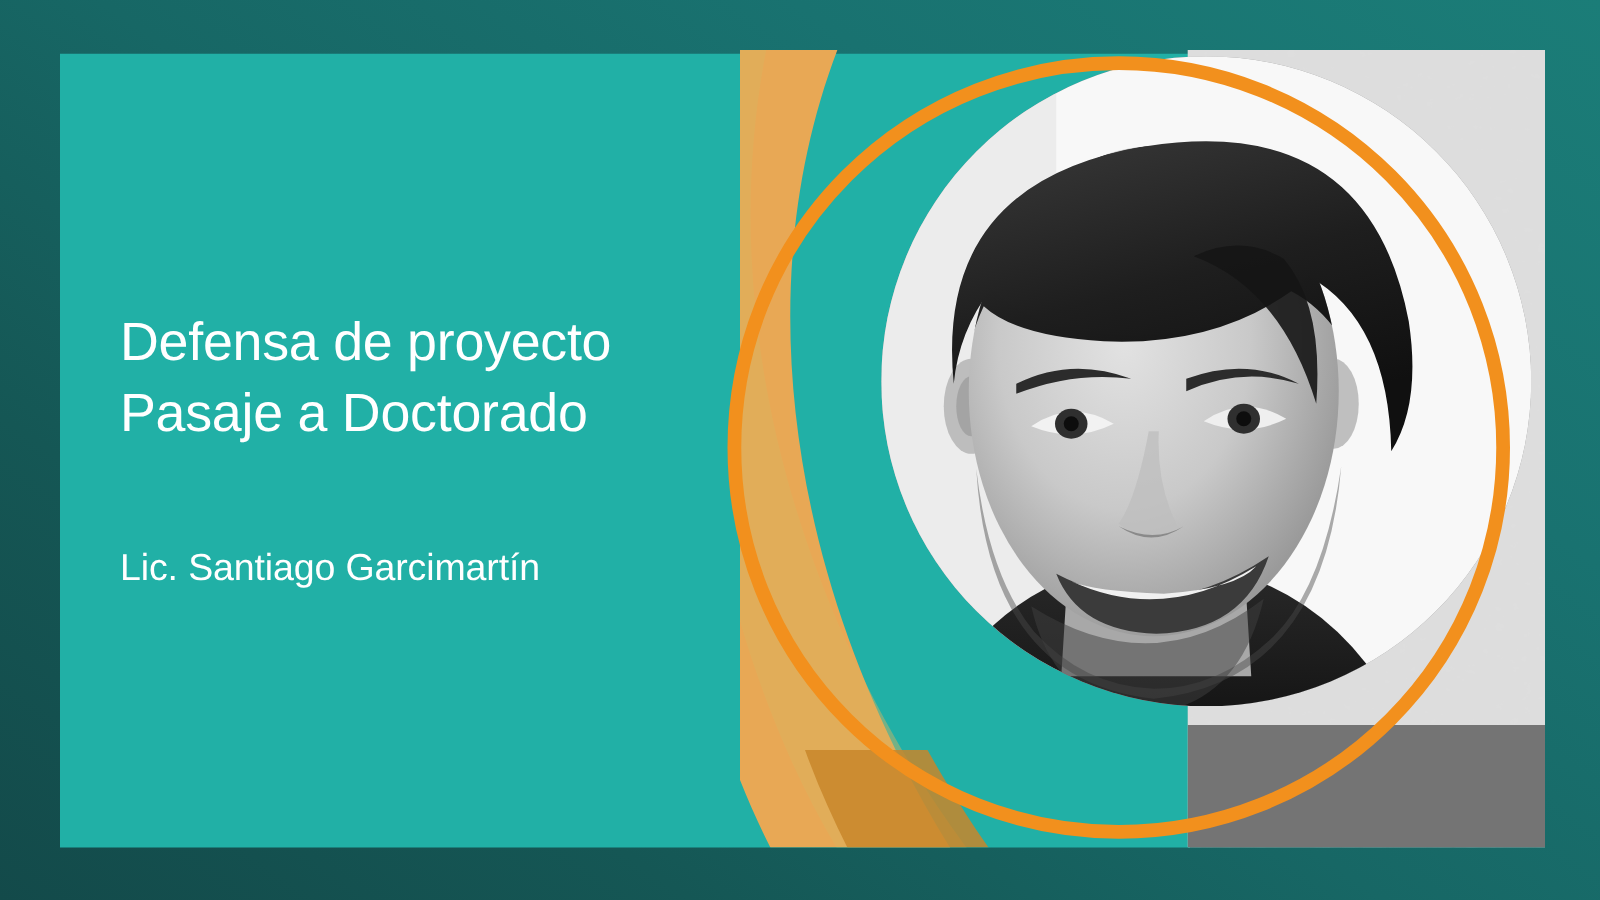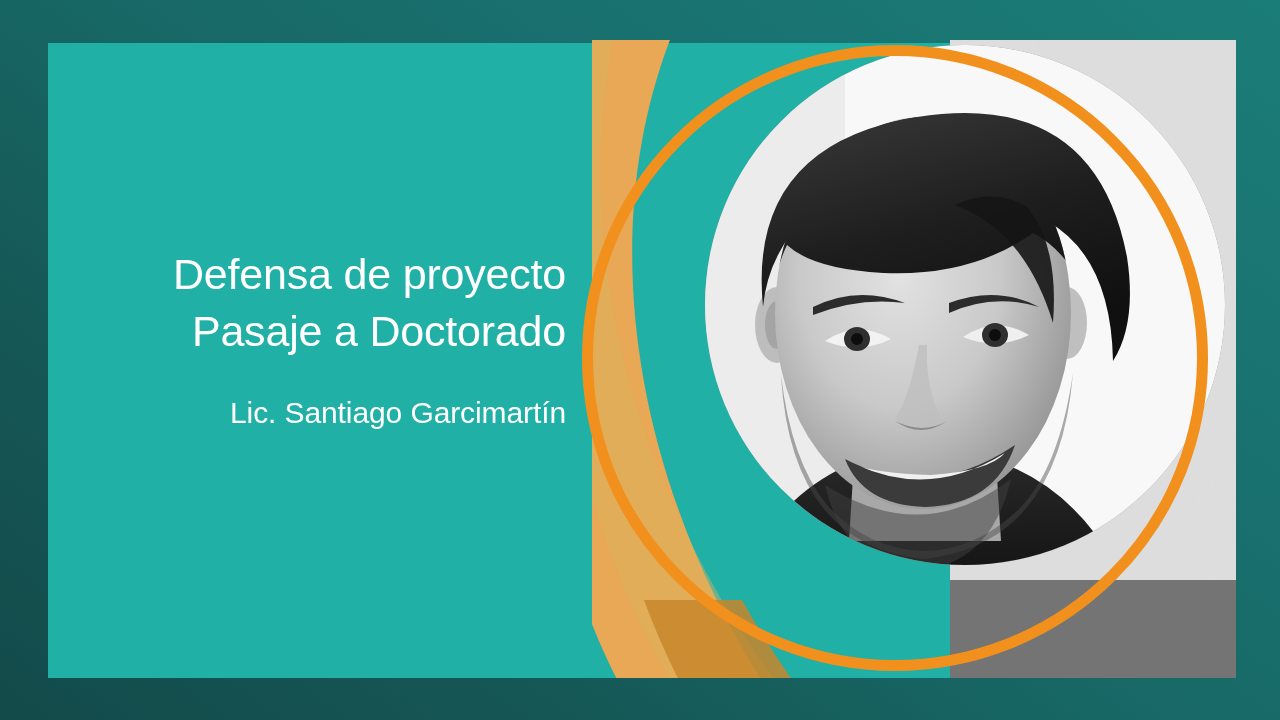--- a/index.html
+++ b/index.html
@@ -41,28 +41,28 @@
     border:11px solid #f2901d;
     pointer-events:none;
   }
   .ring-clip{
     position:absolute;left:48px;top:0px;width:1188px;height:678px;
     overflow:hidden;pointer-events:none;
   }
   
   .text-block{
     position:absolute;left:96px;top:246px;width:470px;
-    text-align:right;color:#ffffff;
+    text-align:left;color:#ffffff;
   }
   .title{
     font-size:43px;line-height:1.32;font-weight:400;
     color:#ffffff;letter-spacing:-0.2px;white-space:pre-line;
   }
   .subtitle{
-    margin-top:36px;font-size:30px;font-weight:400;color:#ffffff;
+    margin-top:78px;font-size:30px;font-weight:400;color:#ffffff;
     letter-spacing:-0.1px;
   }
 </style>
 </head>
 <body>
 
 <div class="stage">
 
   <div class="panel"></div>
 

